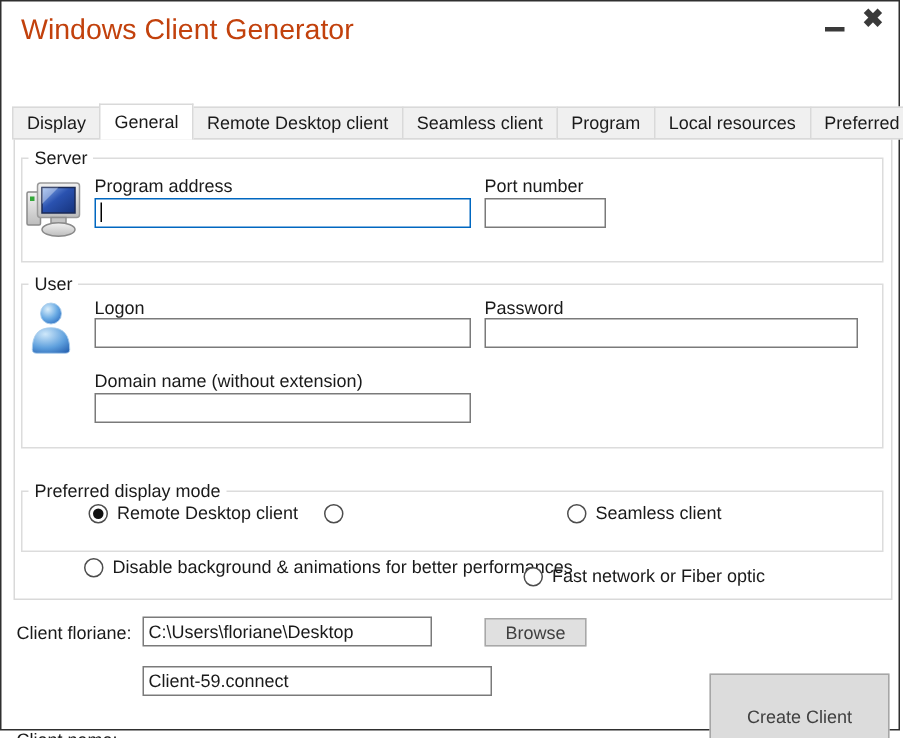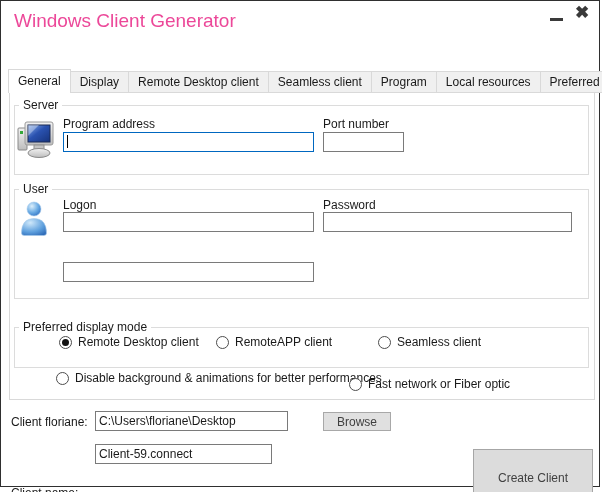--- a/index.html
+++ b/index.html
@@ -2,21 +2,21 @@
 <html><head>
 <meta charset="utf-8">
 <style>
   html,body{margin:0;padding:0;background:#ffffff;}
   #canvas{position:relative;width:602px;height:492px;background:#ffffff;
           font-family:"Liberation Sans", sans-serif;color:#1a1a1a;}
   #window{position:absolute;left:0;top:0;width:600px;height:487px;
           border:1px solid #2f2f2f;background:#ffffff;box-sizing:border-box;}
   .abs{position:absolute;}
   
-  .app-title{left:13px;top:9px;font-size:19px;color:#ec4899;white-space:nowrap;}
+  .app-title{left:13px;top:9px;font-size:19px;color:#c2410c;white-space:nowrap;}
   
   .win-btn{width:18px;height:18px;display:flex;align-items:center;justify-content:center;cursor:pointer;}
   .min-btn{left:546px;top:6px;}
   .min-bar{width:13px;height:3px;background:#3a3a3a;margin-top:6px;}
   .close-btn{left:572px;top:2px;font-size:17px;font-weight:bold;color:#3a3a3a;}
   
   .tabbar{left:8px;top:70px;display:flex;align-items:flex-end;z-index:3;}
   .tab{height:22px;line-height:21px;padding:0 9px;font-size:12px;background:#f0f0f0;
        border:1px solid #d9d9d9;margin-left:-1px;box-sizing:border-box;white-space:nowrap;cursor:pointer;}
   .tab.selected{height:24px;line-height:23px;margin-top:-2px;background:#ffffff;
@@ -52,22 +52,22 @@
 
     <div class="abs app-title">Windows Client Generator</div>
     <div class="abs win-btn min-btn">
       <div class="min-bar"></div>
     </div>
     <div class="abs win-btn close-btn">
       <span>✖</span>
     </div>
 
     <div class="abs tabbar">
+      <div class="tab">Display</div>
       <div class="tab selected">General</div>
-      <div class="tab">Display</div>
       <div class="tab">Remote Desktop client</div>
       <div class="tab">Seamless client</div>
       <div class="tab">Program</div>
       <div class="tab">Local resources</div>
       <div class="tab">Preferred</div>
       <div class="tab">Load-Balancing</div>
     </div>
     <div class="abs tabpage"></div>
 
     <div class="abs groupbox" style="left:13px;top:104px;width:575px;height:70px;">
@@ -115,47 +115,47 @@
             <stop offset="1" stop-color="#1c55a8"></stop>
         </radialGradient>
       </defs>
       <circle cx="16" cy="9" r="7" fill="url(#ph)" stroke="#a9cdec" stroke-width="0.6"></circle>
       <path d="M3.5 33 Q3.5 18.5 16 18.5 Q28.5 18.5 28.5 33 Q28.5 35.5 25.5 35.5 L6.5 35.5 Q3.5 35.5 3.5 33 Z" fill="url(#pb)" stroke="#a9cdec" stroke-width="0.6"></path>
     </svg>
     <div class="abs flabel" style="left:62px;top:197px;">Logon</div>
     <input class="abs tbox" style="left: 62px; top: 211px; width: 251px; height: 20px;" value="">
     <div class="abs flabel" style="left:322px;top:197px;">Password</div>
     <input class="abs tbox" style="left: 322px; top: 211px; width: 249px; height: 20px;" value="">
+    <div class="abs flabel" style="left:62px;top:246px;">Domain name (without extension)</div>
     <input class="abs tbox" style="left: 62px; top: 261px; width: 251px; height: 20px;" value="">
 
     <div class="abs groupbox" style="left:13px;top:326px;width:575px;height:41px;">
       <span class="legend">Preferred display mode</span>
     </div>
     <div class="abs radio" style="left:58px;top:334px;">
       <span class="rb checked"></span>
       <span class="rlabel">Remote Desktop client</span>
     </div>
     <div class="abs radio" style="left:215px;top:334px;">
       <span class="rb"></span>
-      <span class="rlabel">RemoteAPP client</span>
     </div>
     <div class="abs radio" style="left:377px;top:334px;">
       <span class="rb"></span>
       <span class="rlabel">Seamless client</span>
     </div>
     <div class="abs radio" style="left:55px;top:370px;">
       <span class="rb"></span>
       <span class="rlabel">Disable background &amp; animations for better performances</span>
     </div>
     <div class="abs radio" style="left:348px;top:376px;">
       <span class="rb"></span>
       <span class="rlabel">Fast network or Fiber optic</span>
     </div>
 
     <div class="abs flabel" style="left:10px;top:414px;">Client floriane:</div>
     <input class="abs tbox" style="left: 94px; top: 410px; width: 193px; height: 20px;" value="C:\Users\floriane\Desktop">
     <div class="abs btn" style="left:322px;top:411px;width:68px;height:19px;">Browse</div>
     <div class="abs flabel" style="left:10px;top:449px;margin-top:36px;">Client name:</div>
-    <input class="abs tbox" style="left: 94px; top: 443px; width: 177px; height: 20px;" value="Client-59.connect">
+    <input class="abs tbox" style="left: 94px; top: 443px; width: 233px; height: 20px;" value="Client-59.connect">
     <div class="abs btn create-btn" style="left:472px;top:412px;width:120px;height:58px;margin-top:36px;">Create Client</div>
 
   </div>
 </div>
 
 </body></html>

